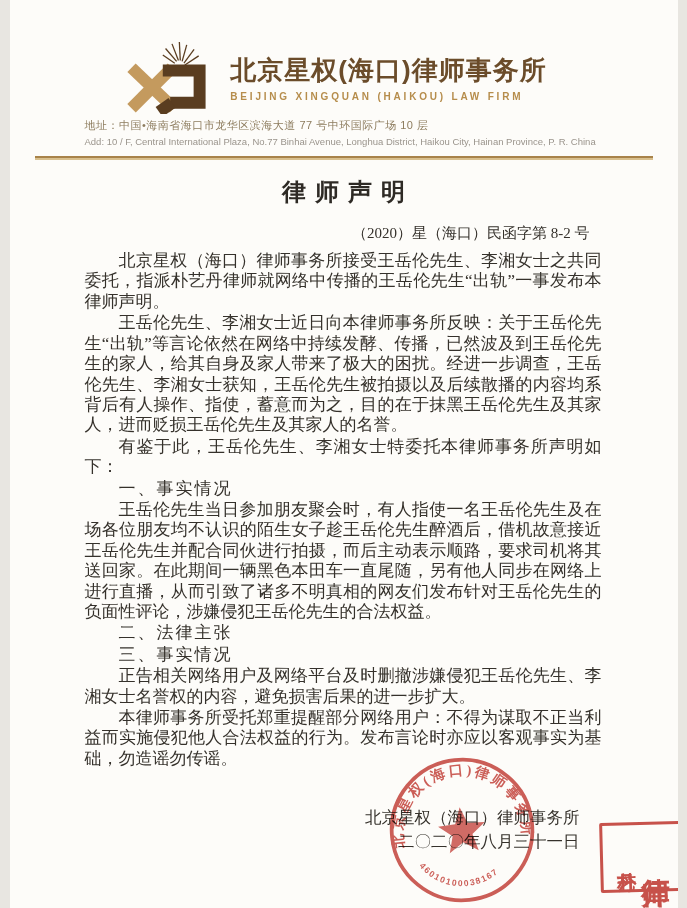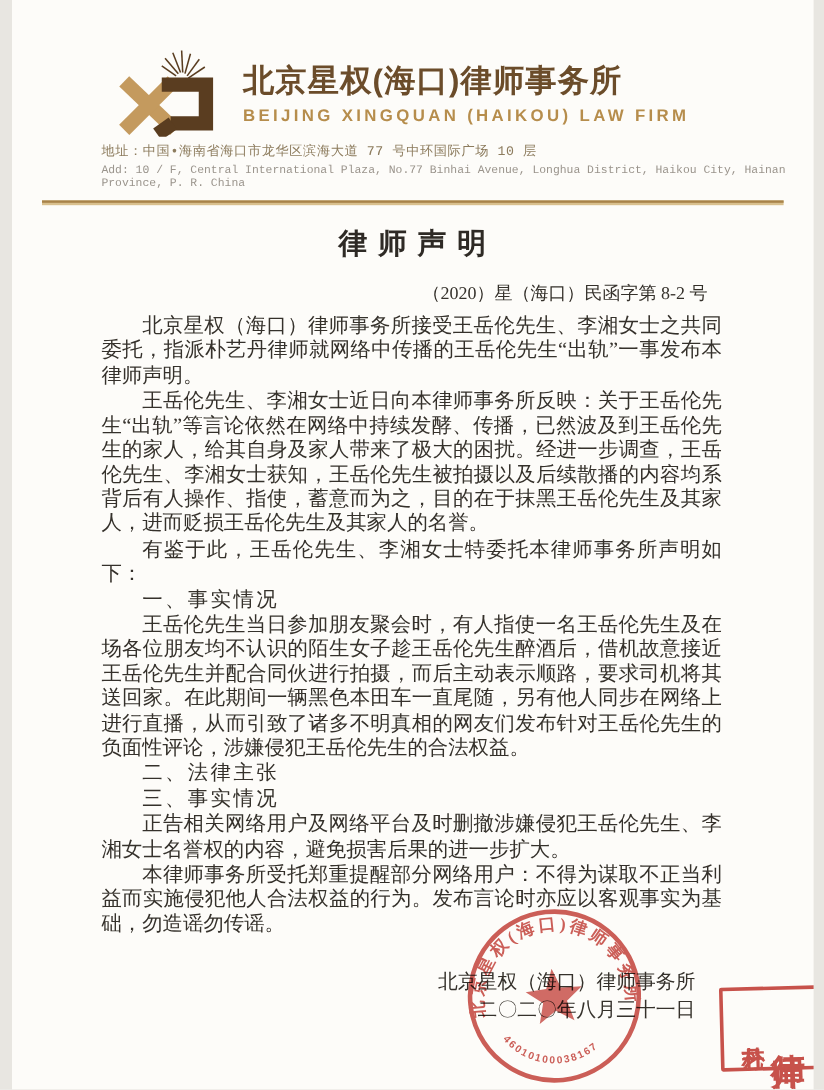--- a/index.html
+++ b/index.html
@@ -18,23 +18,23 @@
     gap:12px;padding-top:40px;margin-left:-14px;
   }
   .logo-mark{width:92px;height:74px;flex:0 0 auto;}
   .brand-names{display:flex;flex-direction:column;}
   .firm-zh{
     font-family:"Liberation Sans","DejaVu Sans",sans-serif;
     font-weight:700;font-size:26px;letter-spacing:1px;color:#6b4c2a;
   }
   .firm-en{
     font-family:"Liberation Sans","DejaVu Sans",sans-serif;
-    font-weight:700;font-size:14px;letter-spacing:2.8px;color:#b68d4c;margin-top:3px;
+    font-weight:700;font-size:10px;letter-spacing:2.8px;color:#b68d4c;margin-top:3px;
   }
-  .addr-block{margin:4px 0 0 75px;font-family:Liberation Mono, monospace;}
+  .addr-block{margin:4px 0 0 75px;font-family:Liberation Sans, sans-serif;}
   .addr-zh{font-size:11px;color:#8d7c5e;letter-spacing:.5px;}
   .addr-en{font-size:9.5px;color:#9a948c;margin-top:3px;}
   .head-rule{
     margin:9px 25px 0 25px;height:2px;
     background:#d9c08e;border-top:2px solid #a8834a;
   }
   
   .doc-title{
     text-align:center;margin-top:16px;
     font-size:24px;font-weight:700;letter-spacing:9px;color:#2e2a25;

